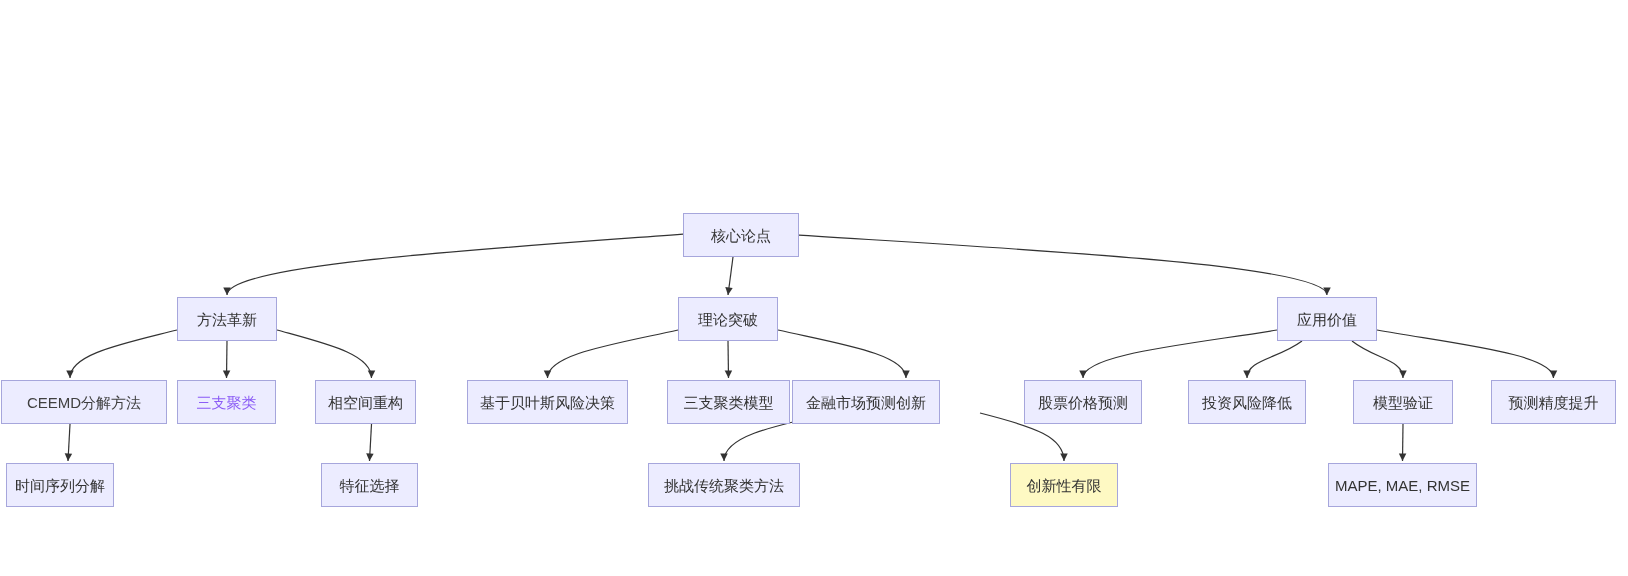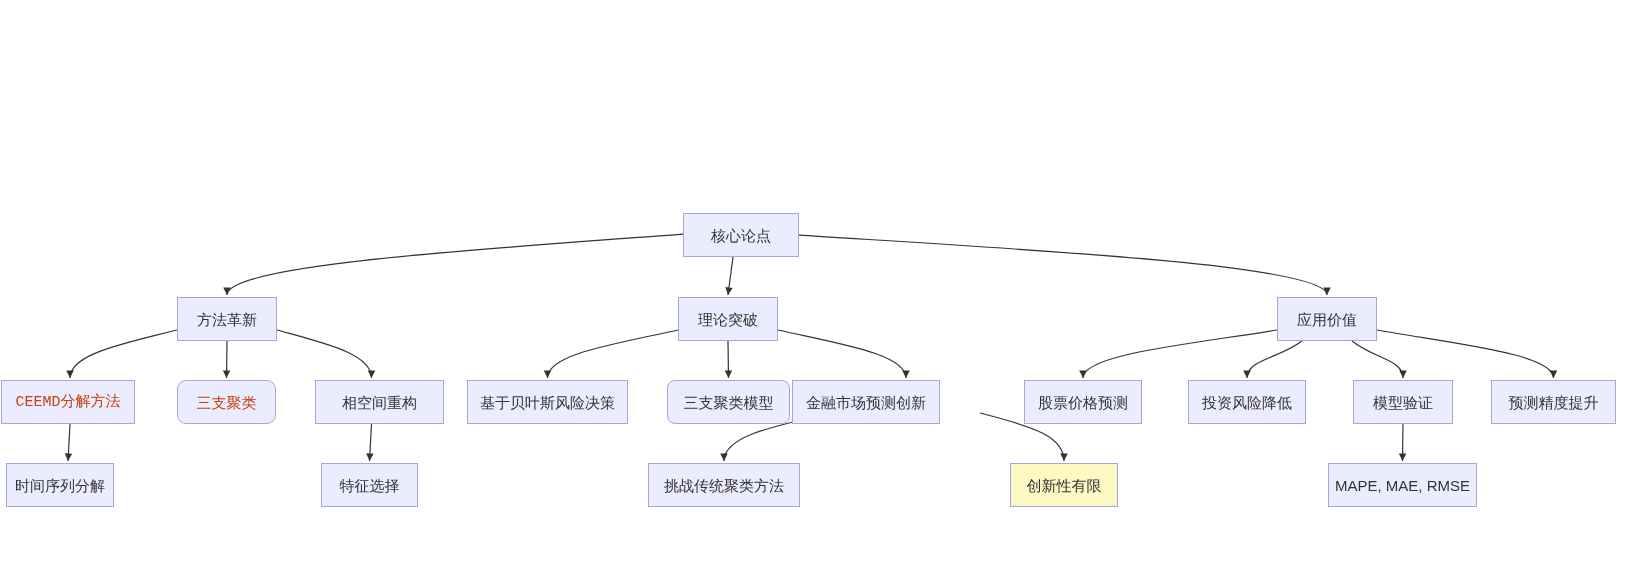--- a/index.html
+++ b/index.html
@@ -58,25 +58,25 @@
       <path d="M 1302 341 C 1278 359, 1247 359.5, 1247 378" fill="none" stroke="#333333" stroke-width="1.2" marker-end="url(#arrow)"></path>
       <path d="M 1352 341 C 1374.8 359, 1403 359.5, 1403 378" fill="none" stroke="#333333" stroke-width="1.2" marker-end="url(#arrow)"></path>
       <path d="M 1377 330 C 1456.275 344, 1553.5 354, 1553.5 378" fill="none" stroke="#333333" stroke-width="1.2" marker-end="url(#arrow)"></path>
       <path d="M 1403 424 L 1402.5 461" fill="none" stroke="#333333" stroke-width="1.2" marker-end="url(#arrow)"></path>
     </svg>
   <div id="node-layer">
       <div class="node" style="left: 683px; top: 213px; width: 116px; height: 44px; background: rgb(236, 236, 255); border-color: rgb(166, 166, 220); color: rgb(51, 51, 51);">核心论点</div>
       <div class="node" style="left: 177px; top: 297px; width: 100px; height: 44px; background: rgb(236, 236, 255); border-color: rgb(166, 166, 220); color: rgb(51, 51, 51);">方法革新</div>
       <div class="node" style="left: 678px; top: 297px; width: 100px; height: 44px; background: rgb(236, 236, 255); border-color: rgb(166, 166, 220); color: rgb(51, 51, 51);">理论突破</div>
       <div class="node" style="left: 1277px; top: 297px; width: 100px; height: 44px; background: rgb(236, 236, 255); border-color: rgb(166, 166, 220); color: rgb(51, 51, 51);">应用价值</div>
-      <div class="node" style="left: 1px; top: 380px; width: 134px; height: 44px; background: rgb(236, 236, 255); border-color: rgb(166, 166, 220); color: #c2410c; font-family: Liberation Mono, monospace;">CEEMD分解方法</div>
-      <div class="node" style="left: 177px; top: 380px; width: 99px; height: 44px; background: rgb(236, 236, 255); border-color: rgb(166, 166, 220); color: #c2410c; border-radius: 9px;">三支聚类</div>
-      <div class="node" style="left: 315px; top: 380px; width: 129px; height: 44px; background: rgb(236, 236, 255); border-color: rgb(166, 166, 220); color: rgb(51, 51, 51);">相空间重构</div>
+      <div class="node" style="left: 1px; top: 380px; width: 166px; height: 44px; background: rgb(236, 236, 255); border-color: rgb(166, 166, 220); color: #404040;">CEEMD分解方法</div>
+      <div class="node" style="left: 177px; top: 380px; width: 99px; height: 44px; background: rgb(236, 236, 255); border-color: rgb(166, 166, 220); color: #8b5cf6;">三支聚类</div>
+      <div class="node" style="left: 315px; top: 380px; width: 101px; height: 44px; background: rgb(236, 236, 255); border-color: rgb(166, 166, 220); color: rgb(51, 51, 51);">相空间重构</div>
       <div class="node" style="left: 467px; top: 380px; width: 161px; height: 44px; background: rgb(236, 236, 255); border-color: rgb(166, 166, 220); color: rgb(51, 51, 51);">基于贝叶斯风险决策</div>
-      <div class="node" style="left: 667px; top: 380px; width: 123px; height: 44px; background: rgb(236, 236, 255); border-color: rgb(166, 166, 220); color: rgb(51, 51, 51); border-radius: 8px;">三支聚类模型</div>
+      <div class="node" style="left: 667px; top: 380px; width: 123px; height: 44px; background: rgb(236, 236, 255); border-color: rgb(166, 166, 220); color: rgb(51, 51, 51);">三支聚类模型</div>
       <div class="node" style="left: 792px; top: 380px; width: 148px; height: 44px; background: rgb(236, 236, 255); border-color: rgb(166, 166, 220); color: rgb(51, 51, 51);">金融市场预测创新</div>
       <div class="node" style="left: 1024px; top: 380px; width: 118px; height: 44px; background: rgb(236, 236, 255); border-color: rgb(166, 166, 220); color: rgb(51, 51, 51);">股票价格预测</div>
       <div class="node" style="left: 1188px; top: 380px; width: 118px; height: 44px; background: rgb(236, 236, 255); border-color: rgb(166, 166, 220); color: rgb(51, 51, 51);">投资风险降低</div>
       <div class="node" style="left: 1353px; top: 380px; width: 100px; height: 44px; background: rgb(236, 236, 255); border-color: rgb(166, 166, 220); color: rgb(51, 51, 51);">模型验证</div>
       <div class="node" style="left: 1491px; top: 380px; width: 125px; height: 44px; background: rgb(236, 236, 255); border-color: rgb(166, 166, 220); color: rgb(51, 51, 51);">预测精度提升</div>
       <div class="node" style="left: 6px; top: 463px; width: 108px; height: 44px; background: rgb(236, 236, 255); border-color: rgb(166, 166, 220); color: rgb(51, 51, 51);">时间序列分解</div>
       <div class="node" style="left: 321px; top: 463px; width: 97px; height: 44px; background: rgb(236, 236, 255); border-color: rgb(166, 166, 220); color: rgb(51, 51, 51);">特征选择</div>
       <div class="node" style="left: 648px; top: 463px; width: 152px; height: 44px; background: rgb(236, 236, 255); border-color: rgb(166, 166, 220); color: rgb(51, 51, 51);">挑战传统聚类方法</div>
       <div class="node" style="left: 1010px; top: 463px; width: 108px; height: 44px; background: #fef9c3; border-color: rgb(166, 166, 220); color: rgb(51, 51, 51);">创新性有限</div>
       <div class="node" style="left: 1328px; top: 463px; width: 149px; height: 44px; background: rgb(236, 236, 255); border-color: rgb(166, 166, 220); color: rgb(51, 51, 51);">MAPE, MAE, RMSE</div>

